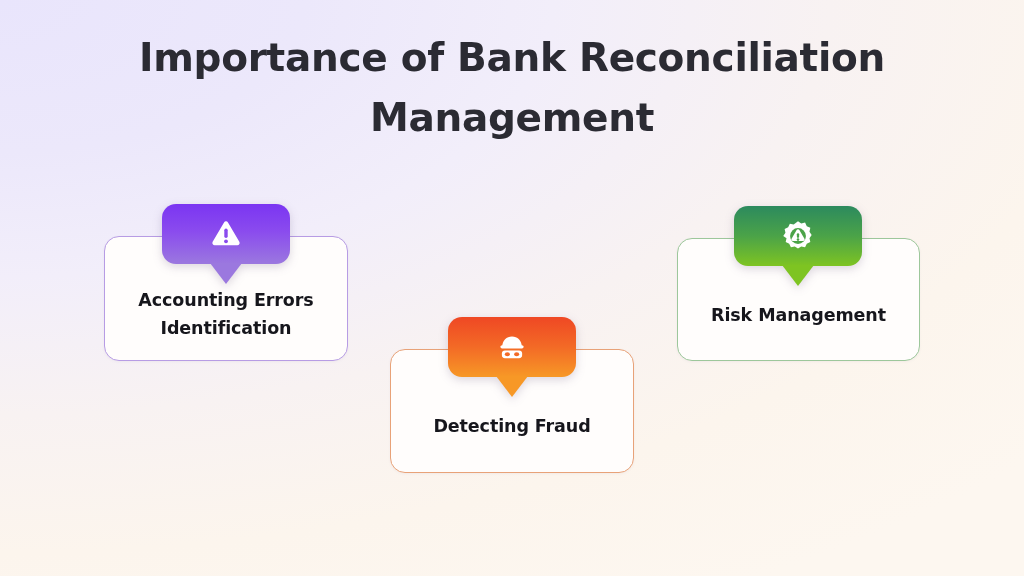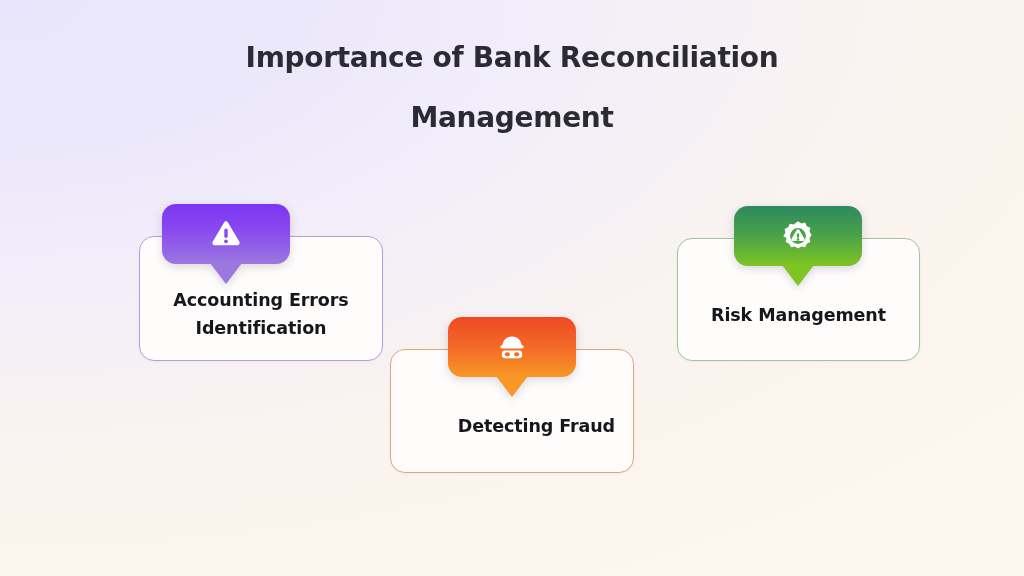--- a/index.html
+++ b/index.html
@@ -30,21 +30,21 @@
     top: 28px;
     width: 1024px;
     text-align: center;
     padding: 0 90px;
     box-sizing: border-box;
   }
   .title-line {
     display: block;
     color: #2b2b33;
     font-family: "DejaVu Sans", "Liberation Sans", sans-serif;
-    font-size: 28px;
+    font-size: 39px;
     font-weight: 700;
     line-height: 60px;
     letter-spacing: -0.3px;
   }
 
   
   .card {
     position: absolute;
     box-sizing: border-box;
     background: #fffdfc;
@@ -67,29 +67,27 @@
     white-space: pre-line;
     letter-spacing: -0.1px;
   }
 
   .card-accounting {
     left: 104px;
     top: 236px;
     width: 244px;
     height: 125px;
     border-color: #b79ce4;
-    margin-left: 35px;
   }
   .card-fraud {
     left: 390px;
     top: 349px;
     width: 244px;
     height: 124px;
     border-color: #e8a278;
-    justify-content: flex-end;
   }
   .card-risk {
     left: 677px;
     top: 238px;
     width: 243px;
     height: 123px;
     border-color: #9dc79b;
   }
   .card-fraud .card-label,
   .card-risk .card-label { }

